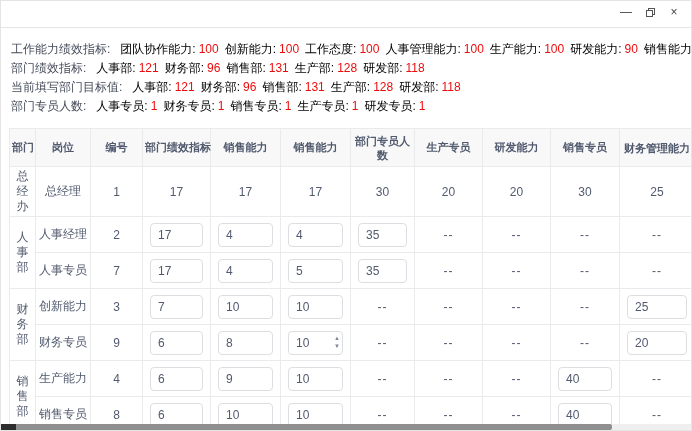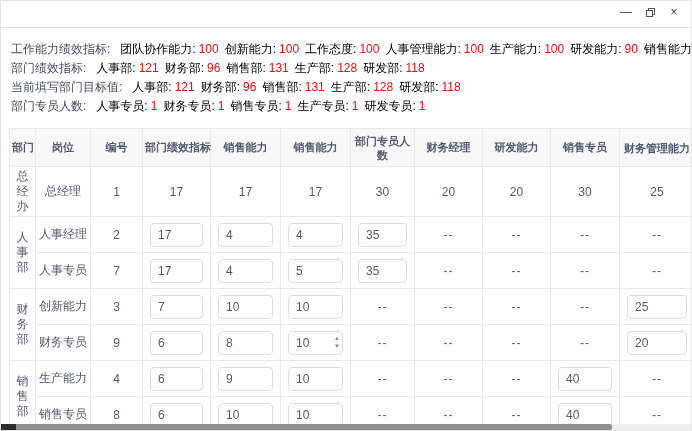--- a/index.html
+++ b/index.html
@@ -100,21 +100,21 @@
       </colgroup>
       <thead>
         <tr>
           <th>部门</th>
           <th>岗位</th>
           <th>编号</th>
           <th>部门绩效指标</th>
           <th>销售能力</th>
           <th>销售能力</th>
           <th class="wrap">部门专员人数</th>
-          <th>财务经理</th>
+          <th>生产专员</th>
           <th>研发能力</th>
           <th>销售专员</th>
           <th class="wrap">财务管理能力</th>
         </tr>
       </thead>
       <tbody>
         <tr class="r-first">
           <td class="dept-cell" rowspan="1">总经办</td>
           <td class="pos-cell">总经理</td>
           <td>1</td>

